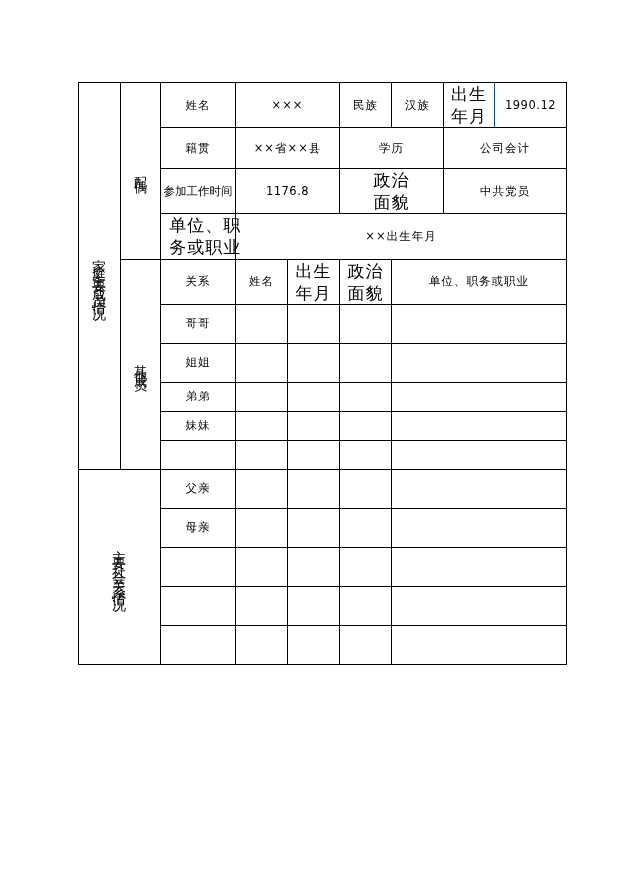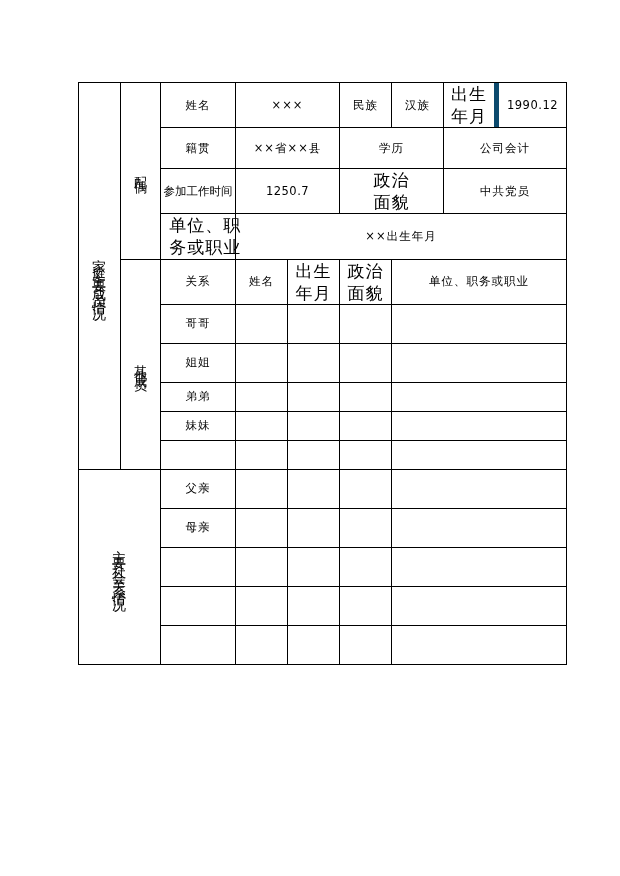--- a/index.html
+++ b/index.html
@@ -116,21 +116,21 @@
         <td>
           <span class="cell-val">汉族</span>
         </td>
         <td style="padding:0">
           <table style="width:100%;border-collapse:collapse;table-layout:fixed">
             <tbody>
                 <tr>
               <td style="border:none;width:50px;text-align:center">
                 <span class="two-line" style="display:inline-block;width:2.2em">出生年月</span>
               </td>
-              <td style="border:none;border-left:5px solid #0c4a6e;text-align:center">
+              <td style="border:none;border-left:1px solid #0c4a6e;text-align:center">
                 <span class="cell-val num">1990.12</span>
               </td>
             </tr>
           </tbody>
             </table>
         </td>
       </tr>
 
       <tr>
         <td class="h-row-32">
@@ -145,21 +145,21 @@
         <td>
           <span class="cell-val">公司会计</span>
         </td>
       </tr>
 
       <tr>
         <td class="h-row-32">
           <span class="cell-label tight">参加工作时间</span>
         </td>
         <td colspan="2">
-          <span class="cell-val num">1250.7</span>
+          <span class="cell-val num">1176.8</span>
         </td>
         <td colspan="2">
           <span class="two-line" style="display:inline-block;width:2.4em">政治面貌</span>
         </td>
         <td>
           <span class="cell-val">中共党员</span>
         </td>
       </tr>
 
       <tr>

